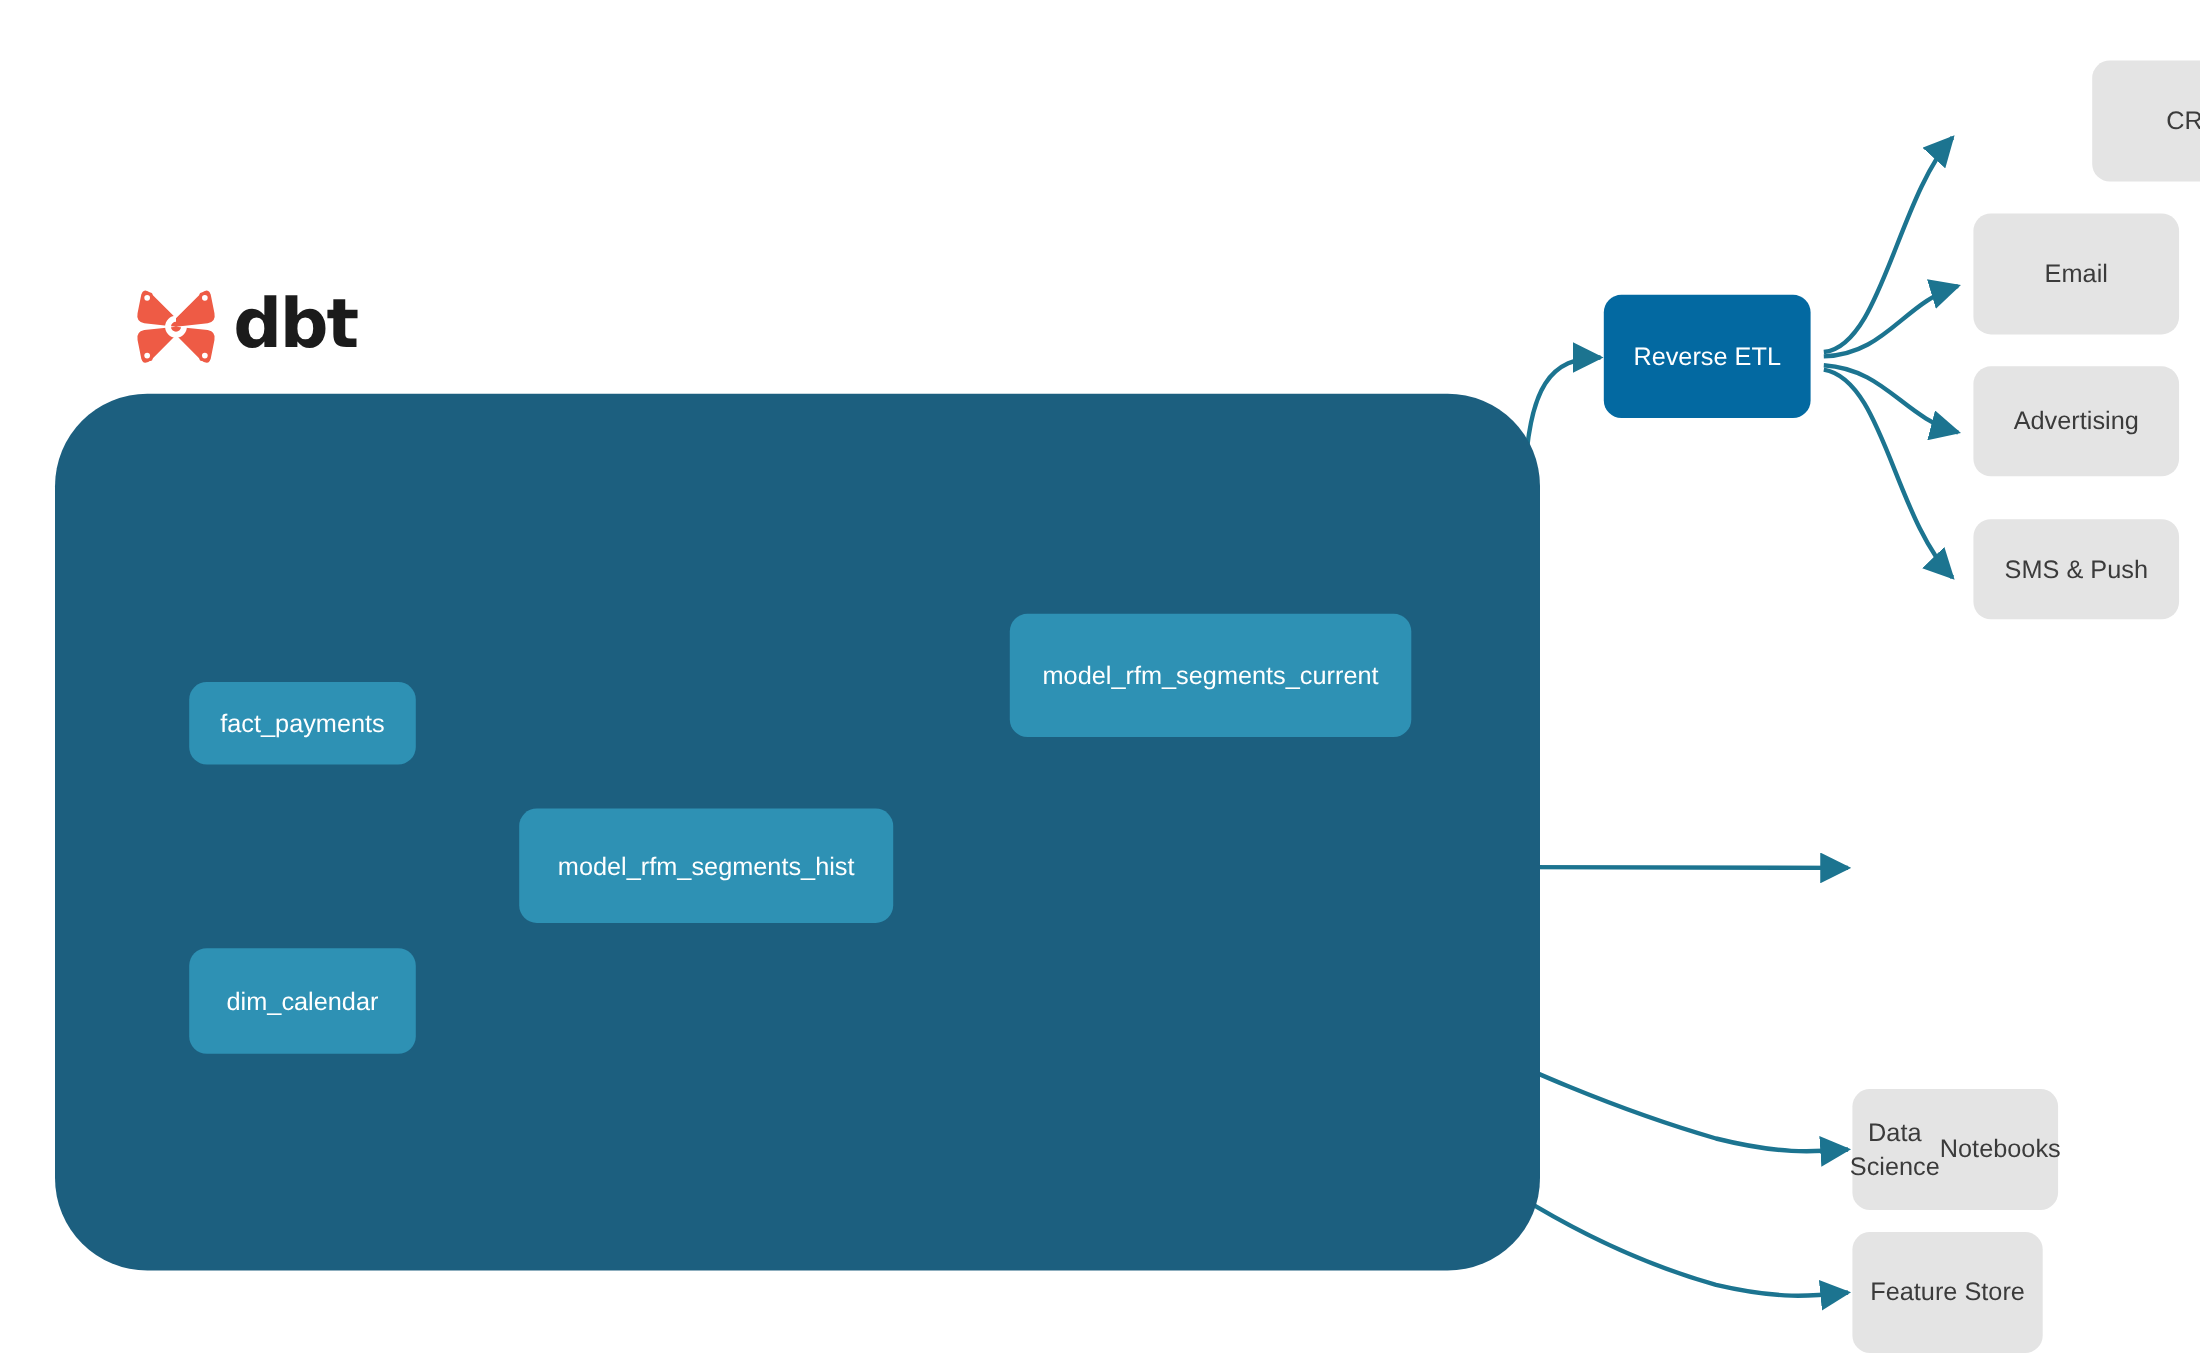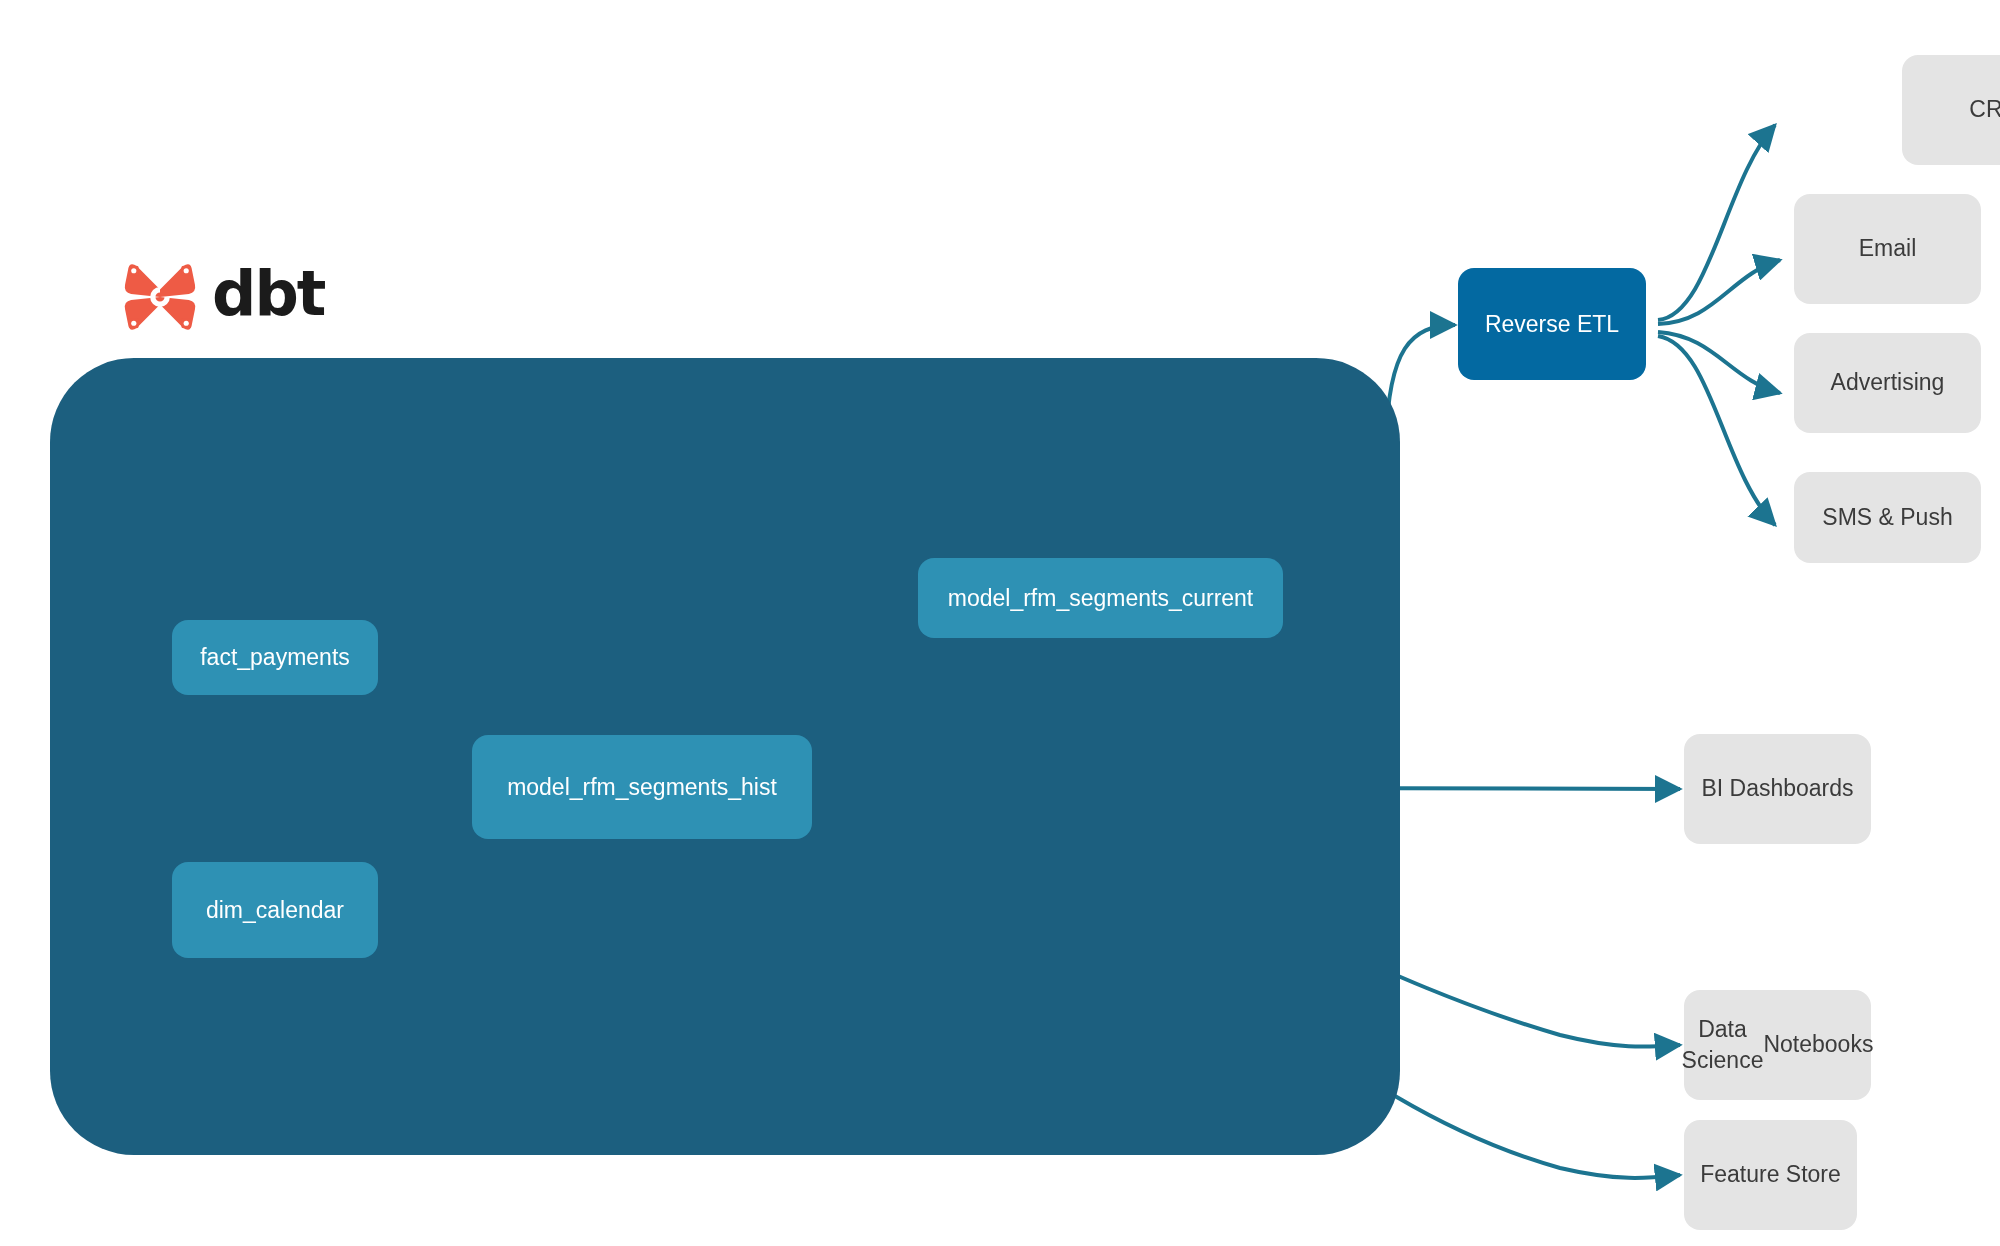--- a/index.html
+++ b/index.html
@@ -153,21 +153,21 @@
   </div>
 
   <div class="node node-inner" style="left:472px; top:735px; width:340px; height:104px;">
     <span>model_rfm_segments_hist</span>
   </div>
 
   <div class="node node-inner" style="left:172px; top:862px; width:206px; height:96px;">
     <span>dim_calendar</span>
   </div>
 
-  <div class="node node-inner" style="left:918px; top:558px; width:365px; height:80px;">
+  <div class="node node-inner" style="left:918px; top:558px; width:365px; height:112px;">
     <span>model_rfm_segments_current</span>
   </div>
 
   <div class="node node-green" style="left:1458px; top:268px; width:188px; height:112px;">
     <span>Reverse ETL</span>
   </div>
 
   <div class="node node-gray" style="left:1902px; top:55px; width:187px; height:110px;">
     <span>CRM</span>
   </div>
@@ -177,23 +177,20 @@
   </div>
 
   <div class="node node-gray" style="left:1794px; top:333px; width:187px; height:100px;">
     <span>Advertising</span>
   </div>
 
   <div class="node node-gray" style="left:1794px; top:472px; width:187px; height:91px;text-align:center;">
     <span>SMS &amp; Push</span>
   </div>
 
-  <div class="node node-gray" style="left:1684px; top:734px; width:187px; height:110px;">
-    <span>BI Dashboards</span>
-  </div>
 
   <div class="node node-gray" style="left:1684px; top:990px; width:187px; height:110px; flex-direction:row;">
     <span>Data Science</span>
     <span>Notebooks</span>
   </div>
 
   <div class="node node-gray" style="left:1684px; top:1120px; width:173px; height:110px;">
     <span>Feature Store</span>
   </div>
 

